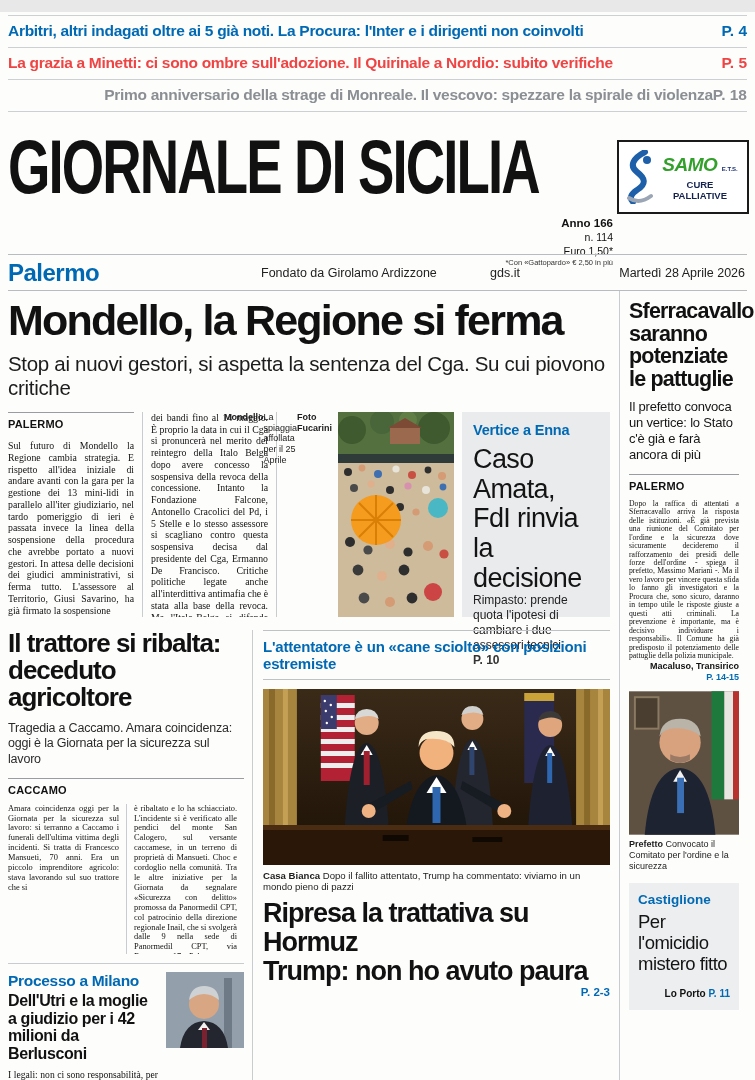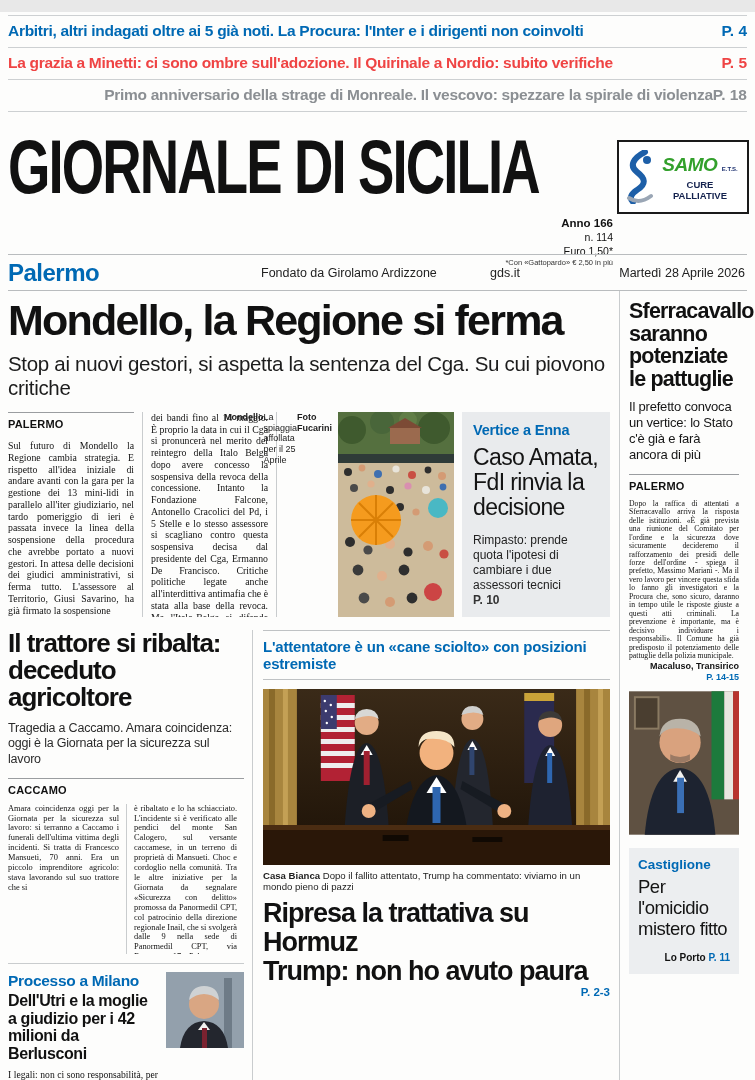--- a/index.html
+++ b/index.html
@@ -52,21 +52,21 @@
   .lead-row { display:flex; margin-top:12px; height:205px; }
   .acol { width:126px; font-size:9.8px; line-height:1.2; overflow:hidden; }
   .acol .kicker { font-family:"Liberation Sans",sans-serif; margin-bottom:9px; }
   .sep { border-left:1px solid #c9ccce; margin-left:8px; padding-left:8px; }
   .capcol { width:56px; border-left:1px solid #c9ccce; margin-left:8px; padding-left:6px; padding-bottom:2px;
     display:flex; flex-direction:row; justify-content:flex-end; font-size:9px; line-height:1.2; color:#1c1c1c; }
   .capcol .b { font-weight:700; }
   .photo-beach { width:116px; height:205px; margin-left:6px; flex:none; }
   .enna-box { flex:1; margin-left:8px; background:#e9ebed; padding:10px 11px; display:flex; flex-direction:column; }
   .enna-kicker { color:#0069b4; font-weight:700; font-size:14.5px; letter-spacing:-0.2px; }
-  .enna-hl { font-size:23px; font-weight:400; letter-spacing:-0.6px; line-height:1.1; margin-top:7px; color:#141414; }
+  .enna-hl { font-size:27px; font-weight:400; letter-spacing:-0.6px; line-height:1.1; margin-top:7px; color:#141414; }
   .enna-text { font-size:12px; line-height:1.25; color:#222; margin-top:auto; }
   .enna-page { text-align:left; font-weight:700; font-size:12px; color:#333; }
   
   .band { display:flex; margin-top:13px; }
   .band-left { width:245px; padding-right:8px; border-right:1px solid #c9ccce; }
   .band-right { flex:1; padding-left:10px; }
   .tractor-hl { font-size:26px; font-weight:900; letter-spacing:-1px; line-height:1.05; }
   .standfirst { font-size:12.5px; color:#2b2b2b; margin-top:9px; line-height:1.25; letter-spacing:-0.2px; }
   .tr-kicker { margin-top:10px; margin-bottom:8px; }
   .tr-cols { display:flex; height:150px; overflow:hidden; }
@@ -357,20 +357,24 @@
         <rect x="84" y="0" width="13" height="110" fill="#1d7a3c"></rect>
         <rect x="97" y="0" width="9" height="110" fill="#e8e6e0"></rect>
         <rect x="106" y="0" width="6" height="110" fill="#b8332e"></rect>
         <circle cx="52" cy="52" r="21" fill="#d9a27e"></circle>
         <path d="M31 46 Q33 28 52 28 Q71 28 73 46 Q62 36 42 38 Q34 40 31 46 Z" fill="#b9b3a8"></path>
         <path d="M42 64 Q52 70 62 64 L62 70 Q52 76 42 70 Z" fill="#9a7a64"></path>
         <path d="M16 146 Q22 80 52 78 Q82 80 88 146 Z" fill="#1d2330"></path>
         <polygon points="52,80 45,92 59,92" fill="#f2f2f0"></polygon>
         <rect x="49" y="88" width="7" height="36" fill="#3a6fb5"></rect>
       </svg>
+      <div class="sb-cap">
+        <span class="b">Prefetto</span>
+        <span>Convocato il Comitato per l'ordine e la sicurezza</span>
+      </div>
       <div class="cast-box">
         <div class="cast-kicker">Castiglione</div>
         <div class="cast-hl">Per l'omicidio mistero fitto</div>
         <div class="cast-by">
           <span>Lo Porto</span>
           <span class="pg">P. 11</span>
         </div>
       </div>
     </aside>
   </div>

